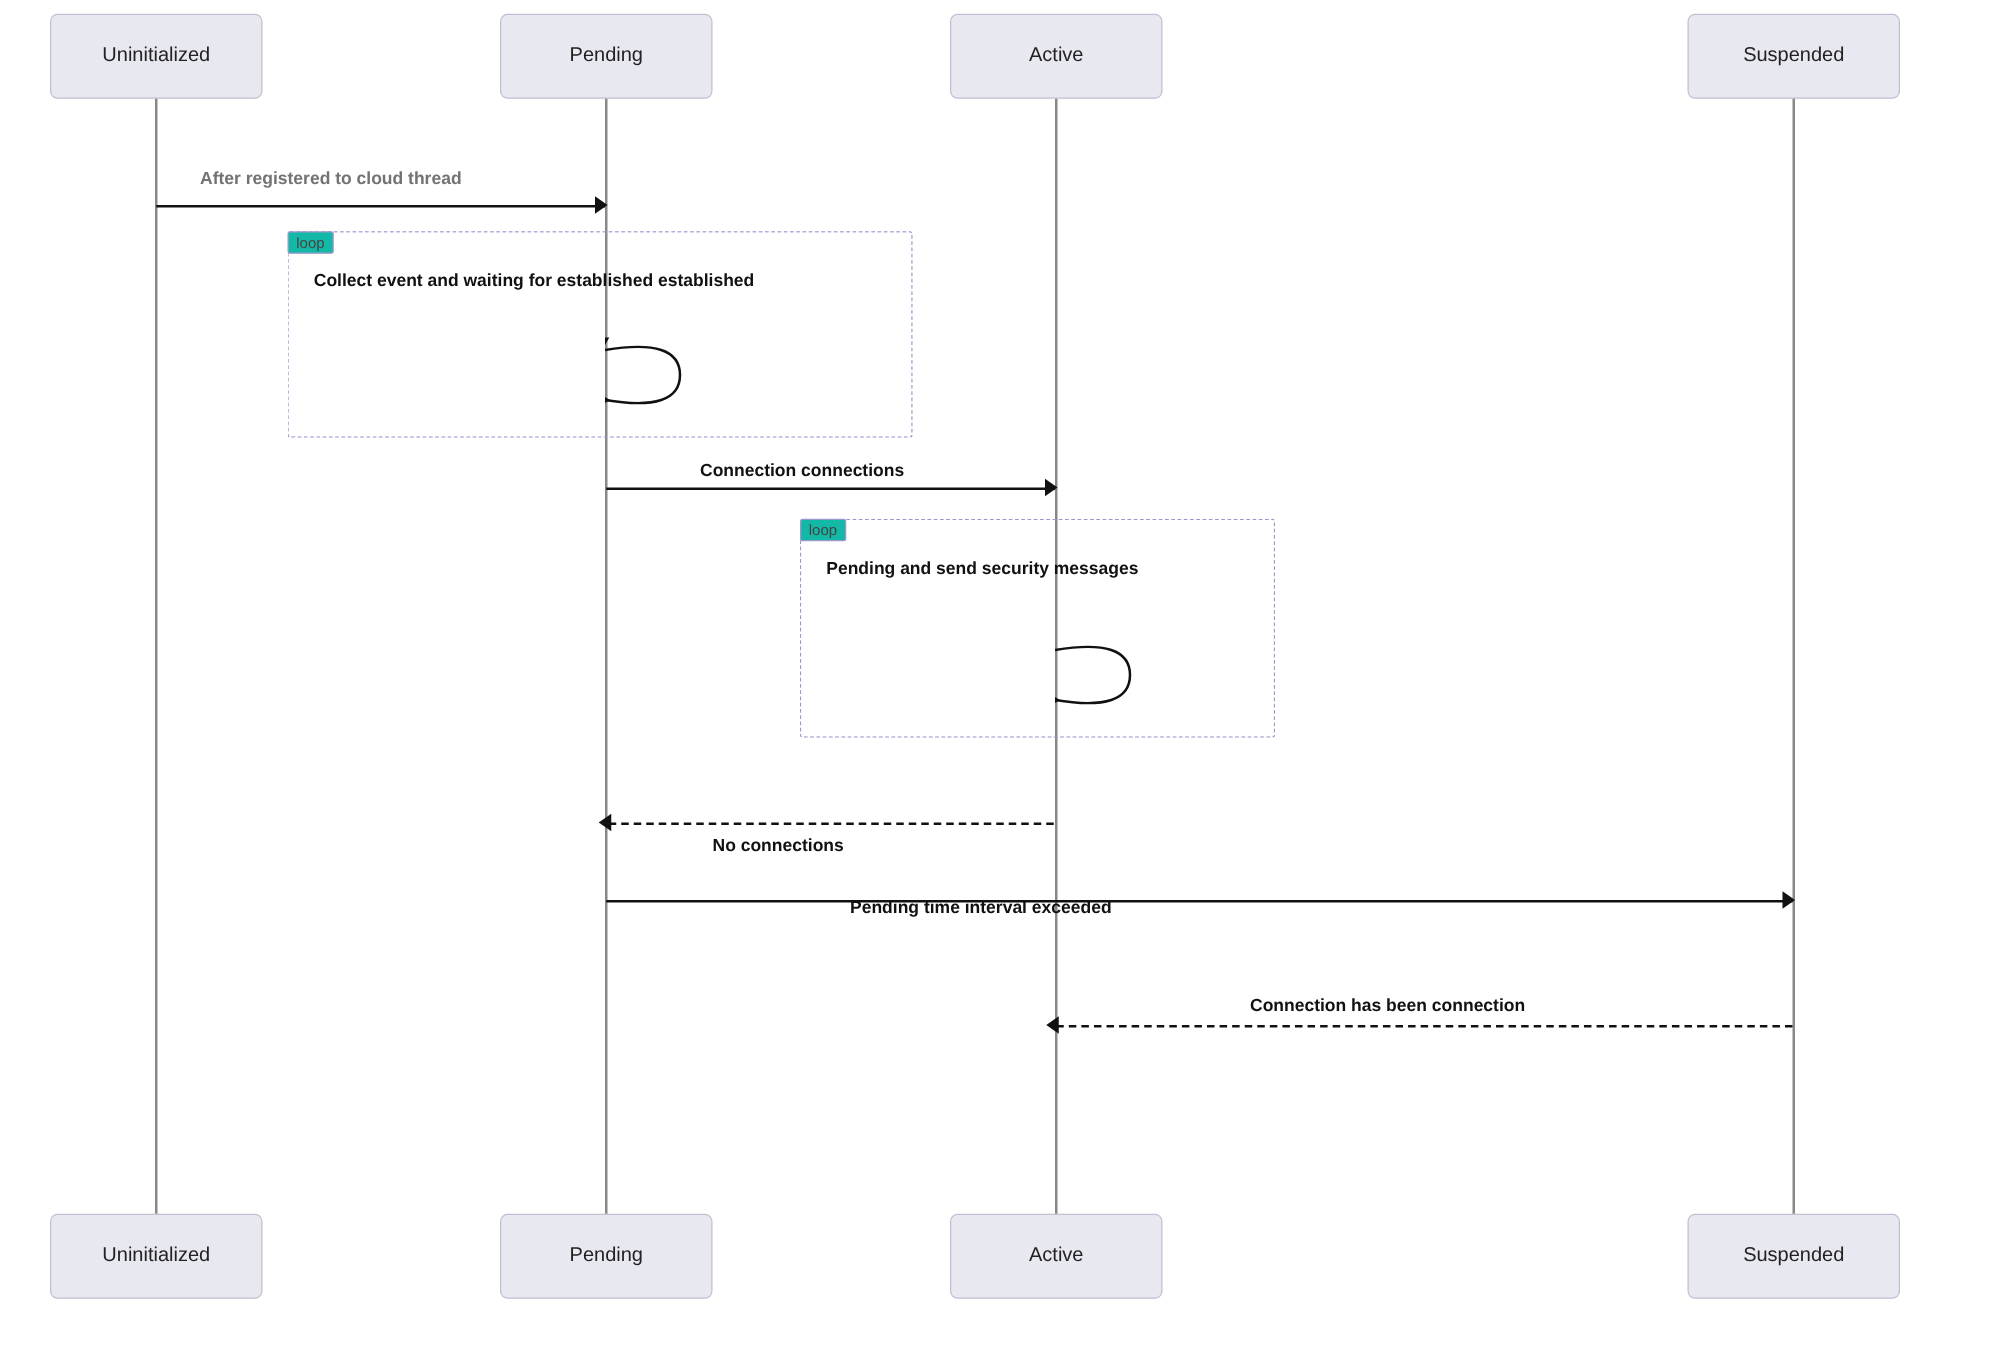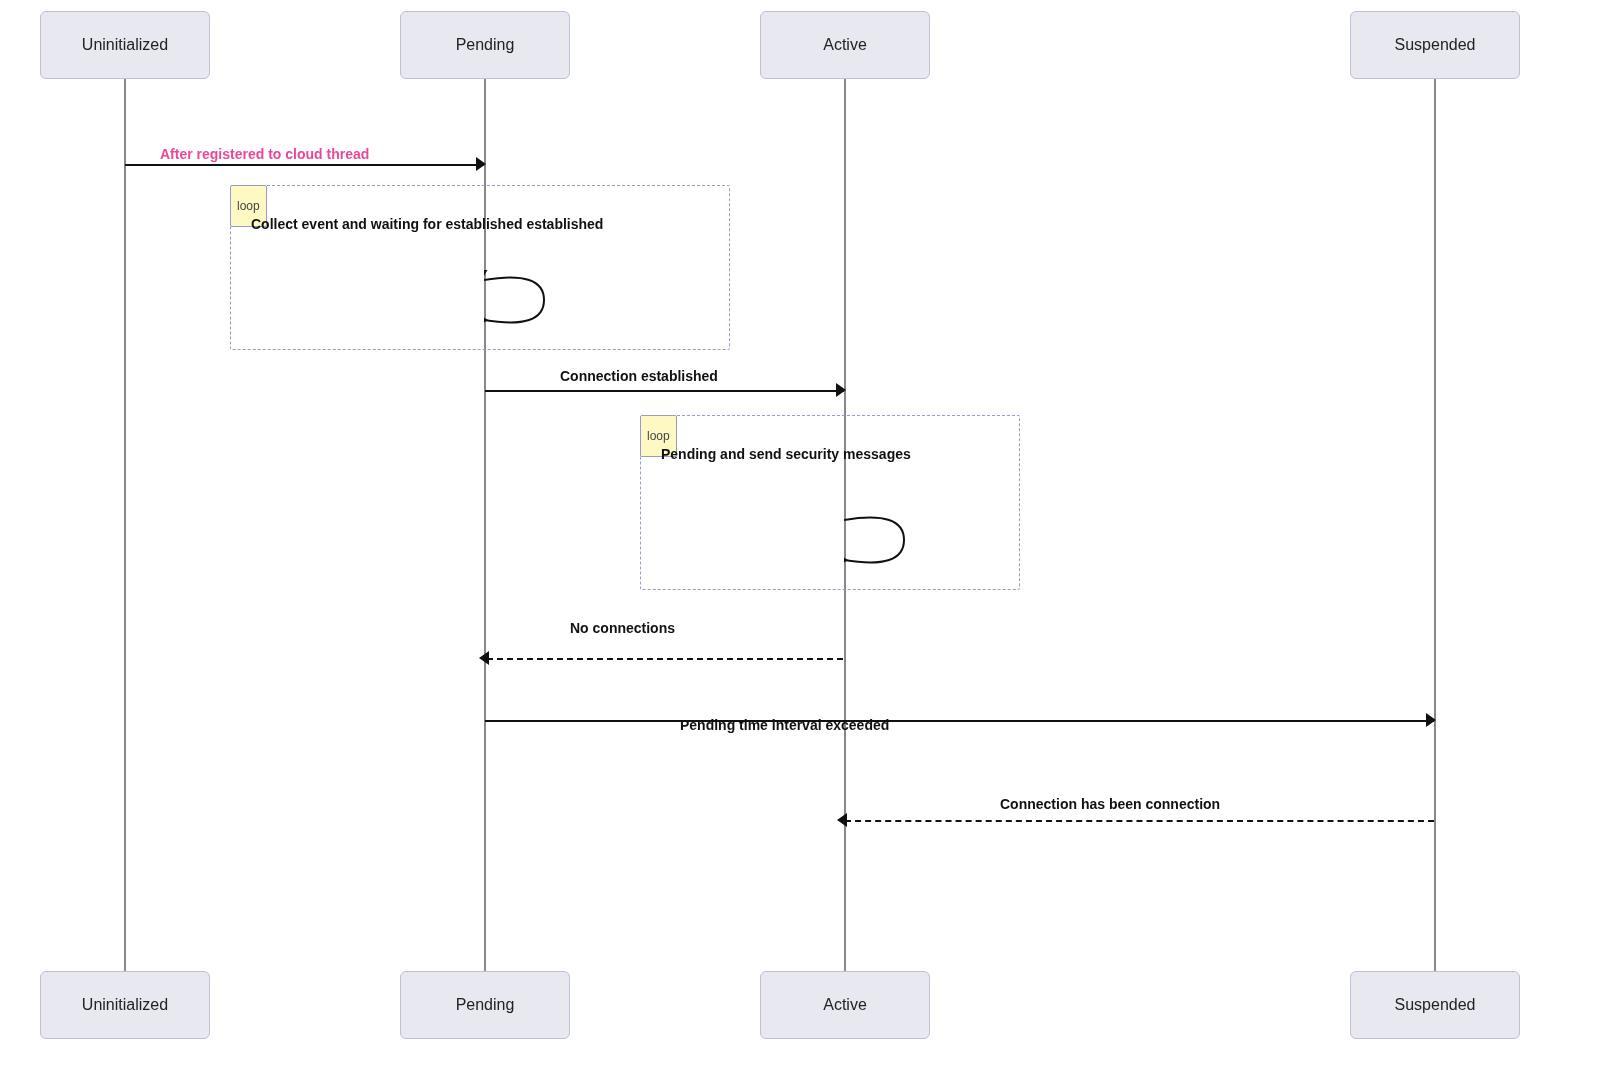--- a/index.html
+++ b/index.html
@@ -32,26 +32,26 @@
     .loop-box {
       position: absolute;
       border: 1px dashed #9999cc;
       border-radius: 2px;
       background: transparent;
     }
     .loop-label {
       position: absolute;
       top: -1px;
       left: -1px;
-      background: #fef9c3;
+      background: #14b8a6;
       border: 1px solid #9999cc;
       border-radius: 2px;
       font-size: 12px;
       color: #444;
-      padding: 13px 6px;
+      padding: 1px 6px;
       text-align: right;
     }
     .loop-text {
       position: absolute;
       font-size: 14px;
       font-weight: bold;
       color: #111;
       white-space: nowrap;
     }
   </style>
@@ -84,59 +84,59 @@
   </div>
   <div class="lifeline-box" style="left:1350px; top:971px; width:170px; height:68px;">
     <span>Suspended</span>
   </div>
 
   <div style="position:absolute; left:124px; top:79px; width:2px; height:892px; background:#888;"></div>
   <div style="position:absolute; left:484px; top:79px; width:2px; height:892px; background:#888;"></div>
   <div style="position:absolute; left:844px; top:79px; width:2px; height:892px; background:#888;"></div>
   <div style="position:absolute; left:1434px; top:79px; width:2px; height:892px; background:#888;"></div>
 
-  <div style="position:absolute; left:160px; top:146px; font-size:14px; font-weight:bold; color:#ec4899; white-space:nowrap;">
+  <div style="position:absolute; left:160px; top:134px; font-size:14px; font-weight:bold; color:#737373; white-space:nowrap;">
     After registered to cloud thread
   </div>
   <div style="position:absolute; left:125px; top:164px; width:359px; height:2px; background:#111;"></div>
   <div style="position:absolute; left:476px; top:157px; border-top:7px solid transparent; border-bottom:7px solid transparent; border-left:10px solid #111;"></div>
 
   <div class="loop-box" style="left:230px; top:185px; width:500px; height:165px;">
     <div class="loop-label">loop</div>
     <div class="loop-text" style="top:30px; left:20px; font-size:14px; font-weight:bold;">
       Collect event and waiting for established established
     </div>
   </div>
 
   <svg style="position:absolute; left:484px; top:270px;" width="80" height="60">
     <path d="M0,10 Q60,0 60,30 Q60,60 0,50" fill="none" stroke="#111" stroke-width="2"></path>
     <polygon points="0,44 -8,58 8,58" fill="#111" transform="translate(0,50) rotate(180,0,0)"></polygon>
 
     <polygon points="4,50 -6,44 -6,56" fill="#111"></polygon>
   </svg>
 
   <div style="position:absolute; left:560px; top:368px; font-size:14px; font-weight:bold; color:#111; white-space:nowrap;">
-    Connection established
+    Connection connections
   </div>
   <div style="position:absolute; left:485px; top:390px; width:359px; height:2px; background:#111;"></div>
   <div style="position:absolute; left:836px; top:383px; border-top:7px solid transparent; border-bottom:7px solid transparent; border-left:10px solid #111;"></div>
 
   <div class="loop-box" style="left:640px; top:415px; width:380px; height:175px;">
     <div class="loop-label">loop</div>
     <div class="loop-text" style="top:30px; left:20px; font-size:14px; font-weight:bold;">
       Pending and send security messages
     </div>
   </div>
 
   <svg style="position:absolute; left:844px; top:510px;" width="80" height="60">
     <path d="M0,10 Q60,0 60,30 Q60,60 0,50" fill="none" stroke="#111" stroke-width="2"></path>
     <polygon points="4,50 -6,44 -6,56" fill="#111"></polygon>
   </svg>
 
-  <div style="position:absolute; left:570px; top:620px; font-size:14px; font-weight:bold; color:#111; white-space:nowrap;">
+  <div style="position:absolute; left:570px; top:668px; font-size:14px; font-weight:bold; color:#111; white-space:nowrap;">
     No connections
   </div>
   <div style="position:absolute; left:487px; top:658px; width:356px; height:2px; background:transparent; border-top:2px dashed #111;"></div>
   <div style="position:absolute; left:479px; top:651px; border-top:7px solid transparent; border-bottom:7px solid transparent; border-right:10px solid #111;"></div>
 
   <div style="position:absolute; left:680px; top:697px; font-size:14px; font-weight:bold; color:#111; white-space:nowrap;margin-top:20px;">
     Pending time interval exceeded
   </div>
   <div style="position:absolute; left:485px; top:720px; width:949px; height:2px; background:#111;"></div>
   <div style="position:absolute; left:1426px; top:713px; border-top:7px solid transparent; border-bottom:7px solid transparent; border-left:10px solid #111;"></div>

